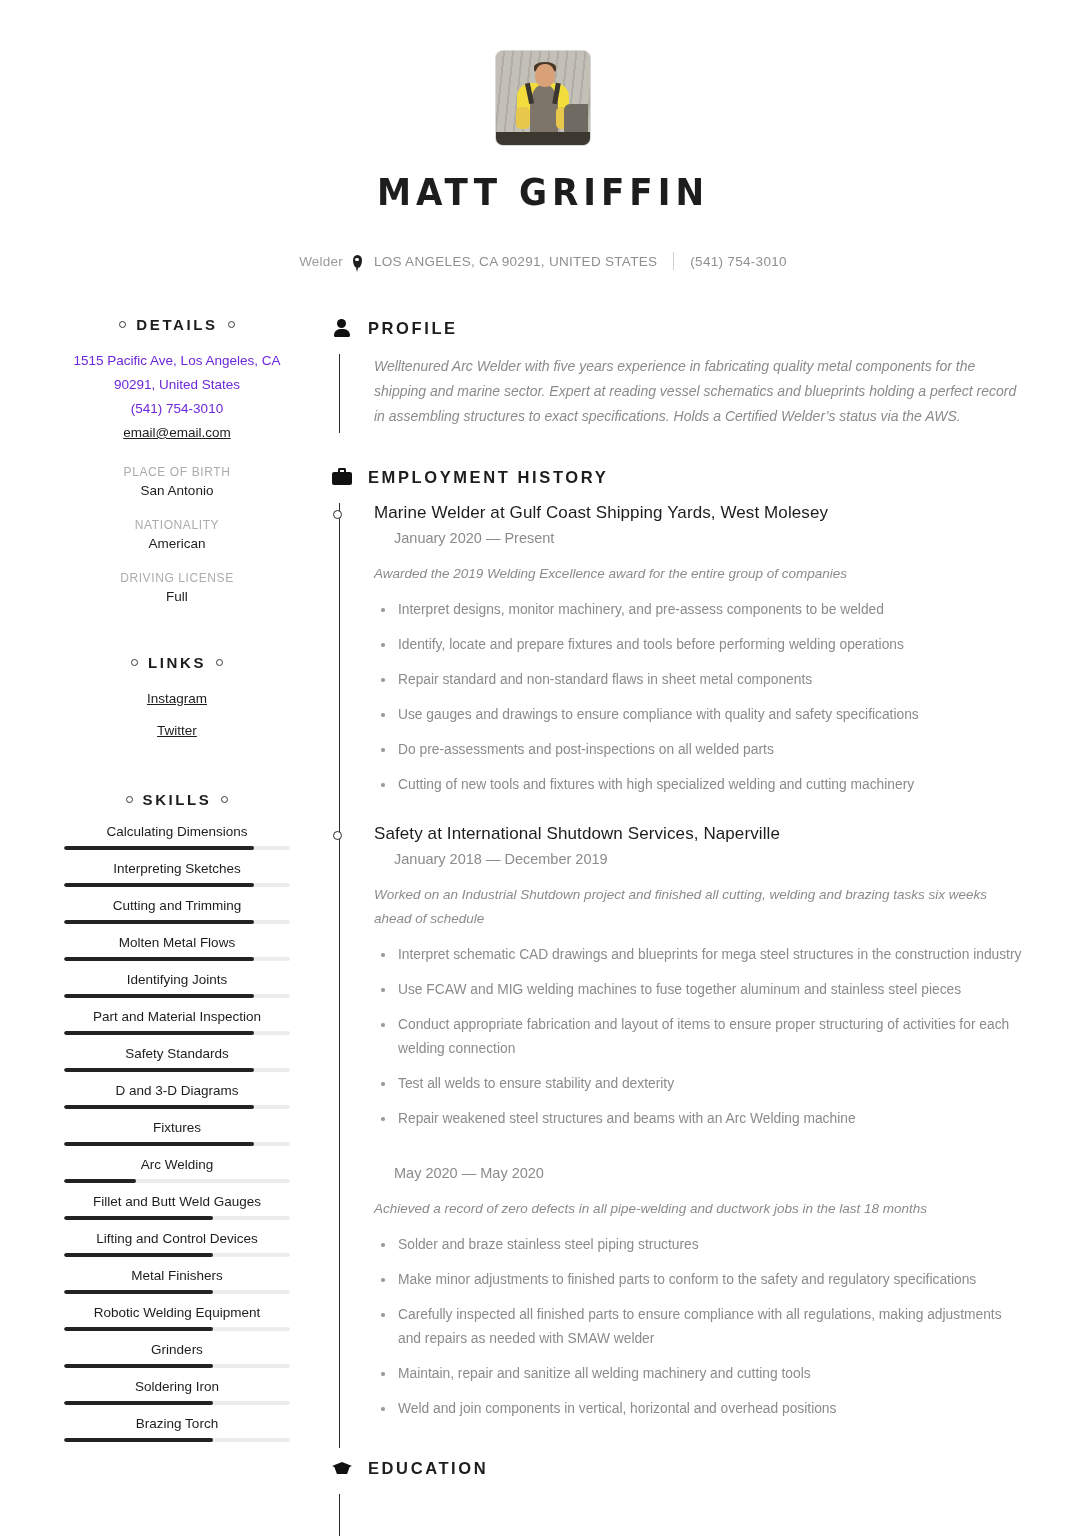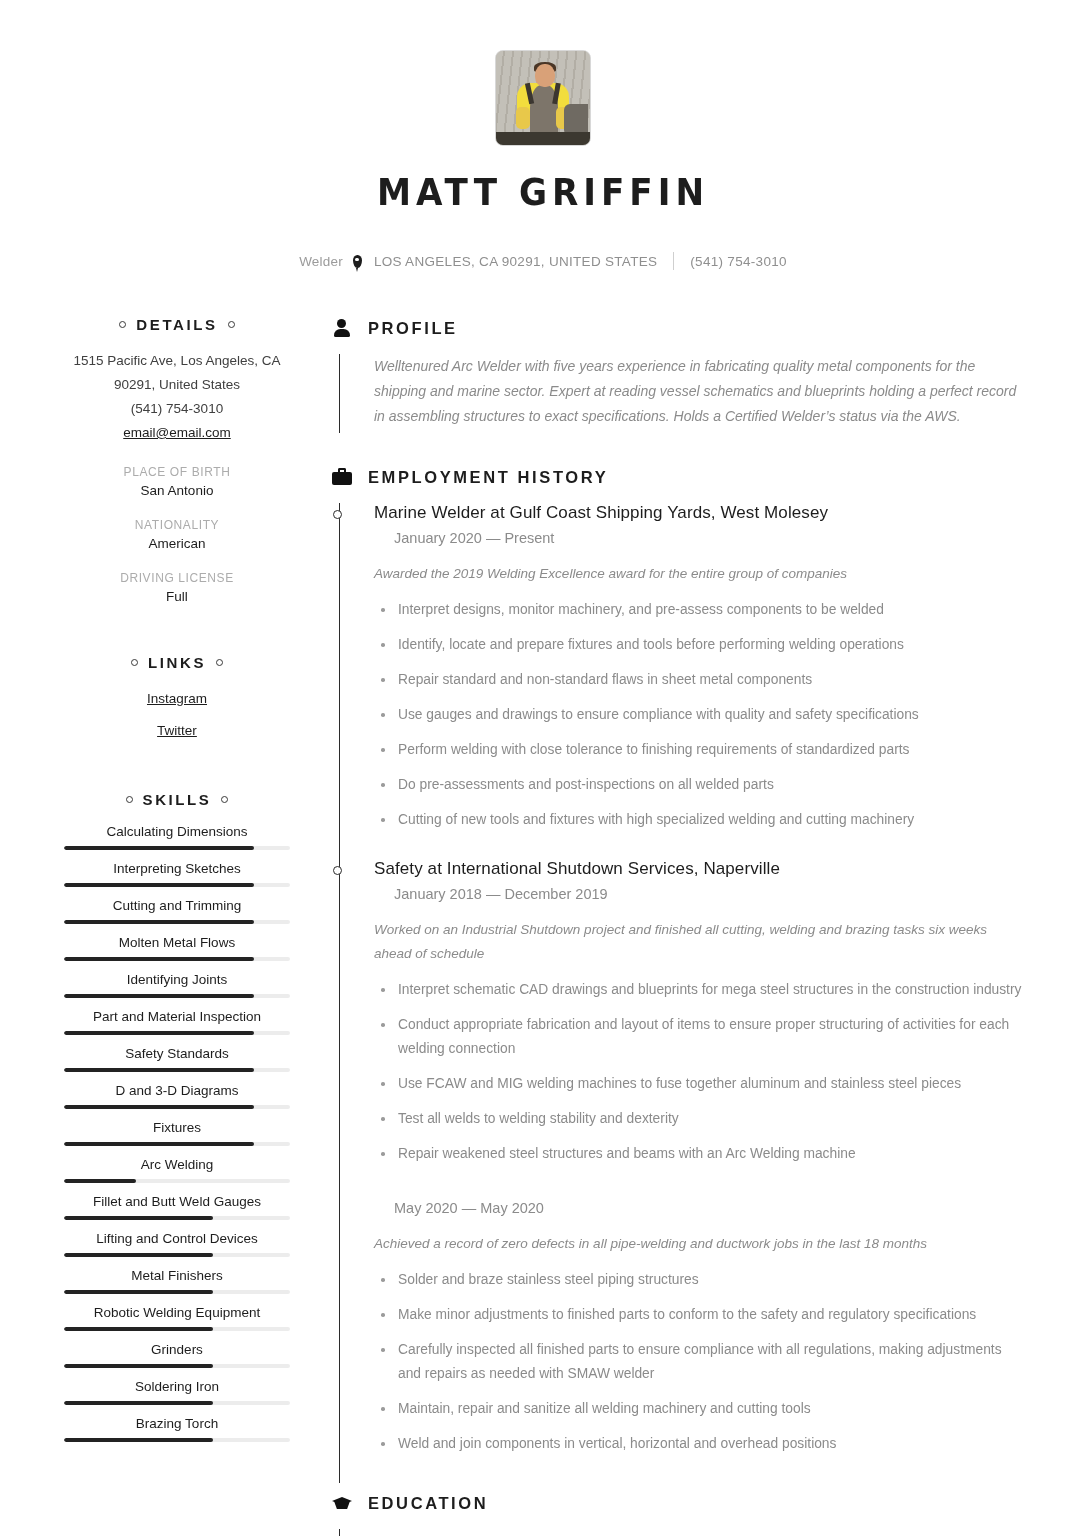--- a/index.html
+++ b/index.html
@@ -137,21 +137,21 @@
     letter-spacing: 2.6px;
     color: #1d1d1d;
     font-stretch: condensed;
     margin-bottom: 16px;
   }
   .side-head .ring {
     width: 7px; height: 7px; border: 1.6px solid #3a3a3a; border-radius: 50%;
   }
   .side-block { text-align: center; }
   .side-text {
-    font-size: 13.5px; line-height: 24px; color: #404040;
+    font-size: 13.5px; line-height: 24px; color: #6d28d9;
   }
   .side-link {
     font-size: 13.5px; line-height: 24px; color: #1d1d1d;
     text-decoration: underline; display: block;
   }
   .side-sub-label {
     margin-top: 20px;
     font-size: 12px; color: #acacac; letter-spacing: .6px;
   }
   .side-sub-value {
@@ -486,35 +486,34 @@
             <div class="job">
               <span class="dot"></span>
               <div class="job-title-row"><span>Marine Welder at </span><span> Gulf Coast Shipping Yards, West Molesey</span></div>
               <div class="job-dates">January 2020 — Present</div>
               <div class="job-summary">Awarded the 2019 Welding Excellence award for the entire group of companies</div>
               <ul class="job-bullets">
                 <li>Interpret designs, monitor machinery, and pre-assess components to be welded</li>
                 <li>Identify, locate and prepare fixtures and tools before performing welding operations</li>
                 <li>Repair standard and non-standard flaws in sheet metal components</li>
                 <li>Use gauges and drawings to ensure compliance with quality and safety specifications</li>
-                <li>Perform welding with close tolerance to finishing requirements of standardized parts</li>
                 <li>Do pre-assessments and post-inspections on all welded parts</li>
                 <li>Cutting of new tools and fixtures with high specialized welding and cutting machinery</li>
               </ul>
             </div>
             <div class="job">
               <span class="dot"></span>
               <div class="job-title-row"><span>Safety at </span><span> International Shutdown Services, Naperville</span></div>
               <div class="job-dates">January 2018 — December 2019</div>
               <div class="job-summary">Worked on an Industrial Shutdown project and finished all cutting, welding and brazing tasks six weeks ahead of schedule</div>
               <ul class="job-bullets">
                 <li>Interpret schematic CAD drawings and blueprints for mega steel structures in the construction industry</li>
+                <li>Use FCAW and MIG welding machines to fuse together aluminum and stainless steel pieces</li>
                 <li>Conduct appropriate fabrication and layout of items to ensure proper structuring of activities for each welding connection</li>
-                <li>Use FCAW and MIG welding machines to fuse together aluminum and stainless steel pieces</li>
-                <li>Test all welds to welding stability and dexterity</li>
+                <li>Test all welds to ensure stability and dexterity</li>
                 <li>Repair weakened steel structures and beams with an Arc Welding machine</li>
               </ul>
             </div>
             <div class="job">
               <div class="job-dates">May 2020 — May 2020</div>
               <div class="job-summary">Achieved a record of zero defects in all pipe-welding and ductwork jobs in the last 18 months</div>
               <ul class="job-bullets">
                 <li>Solder and braze stainless steel piping structures</li>
                 <li>Make minor adjustments to finished parts to conform to the safety and regulatory specifications</li>
                 <li>Carefully inspected all finished parts to ensure compliance with all regulations, making adjustments and repairs as needed with SMAW welder</li>

